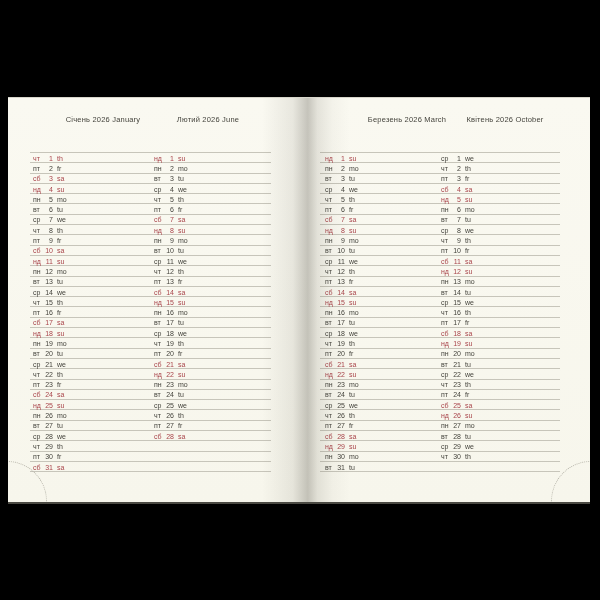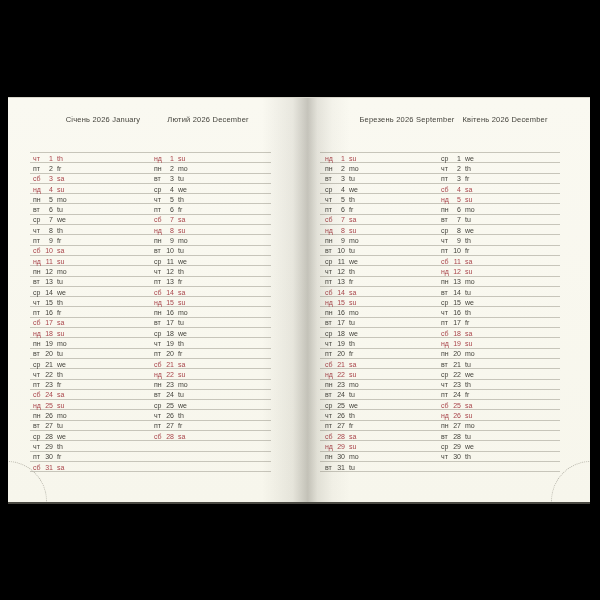--- a/index.html
+++ b/index.html
@@ -63,21 +63,21 @@
   }
   .arc-left{left:-41px;top:363px;}
   .arc-right{left:543px;top:363px;}
 </style>
 </head>
 <body style="background: rgb(0, 0, 0);">
 
 <div class="book">
   <div class="page" id="page-0">
     <div class="month-header" id="hd-0">Січень 2026 January</div>
-    <div class="month-header" id="hd-1">Лютий 2026 December</div>
+    <div class="month-header" id="hd-1">Лютий 2026 June</div>
     <div class="grid">
         <div class="row">
           <div class="cell c0 red">
             <span class="day-ua">чт</span>
             <span class="day-num">1</span>
             <span class="day-en">th</span>
           </div>
           <div class="cell c1 red">
             <span class="day-ua">нд</span>
             <span class="day-num">1</span>
@@ -428,22 +428,22 @@
           <div class="cell c0 red">
             <span class="day-ua">сб</span>
             <span class="day-num">31</span>
             <span class="day-en">sa</span>
           </div>
           <div class="cell c1"></div>
         </div>
       </div>
   </div>
   <div class="page" id="page-1">
-    <div class="month-header" id="hd-2">Березень 2026 September</div>
-    <div class="month-header" id="hd-3">Квітень 2026 December</div>
+    <div class="month-header" id="hd-2">Березень 2026 March</div>
+    <div class="month-header" id="hd-3">Квітень 2026 October</div>
     <div class="grid">
         <div class="row">
           <div class="cell c0 red">
             <span class="day-ua">нд</span>
             <span class="day-num">1</span>
             <span class="day-en">su</span>
           </div>
           <div class="cell c1">
             <span class="day-ua">ср</span>
             <span class="day-num">1</span>

